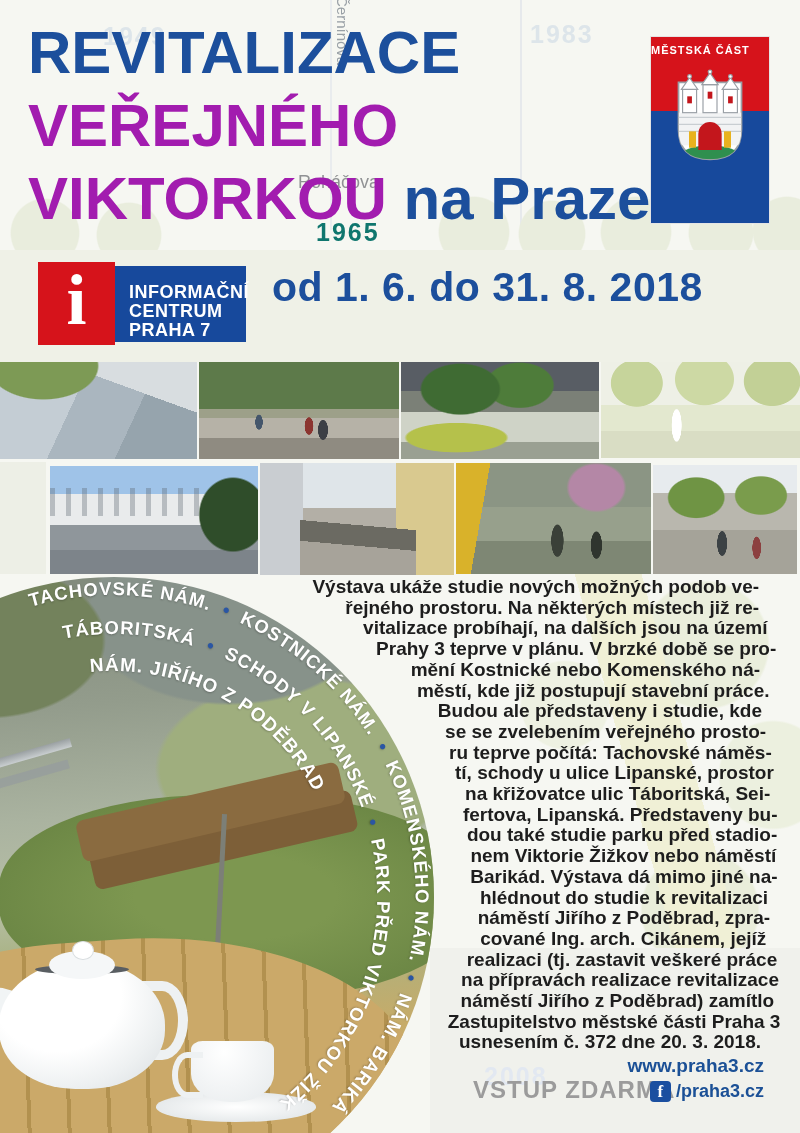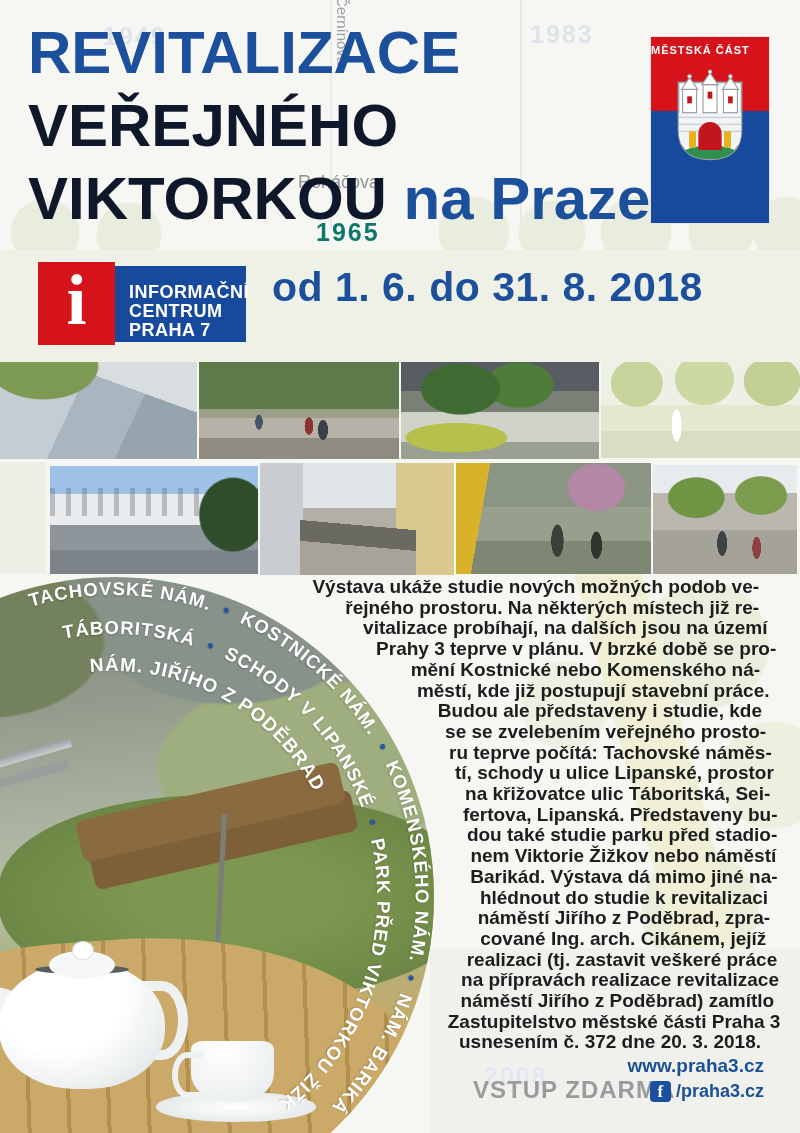--- a/index.html
+++ b/index.html
@@ -43,21 +43,21 @@
   .bg-year.y2{left:530px;top:20px;color:#dde5ea;}
   .bg-year.y3{left:316px;top:218px;color:#0f766e;}
   .bg-year.y4{left:484px;top:1062px;color:#e2e8f1;}
   .bg-street-v{position:absolute;z-index:1;left:334px;top:-4px;height:72px;overflow:hidden;
     writing-mode:vertical-rl;font-size:15px;color:#99a0a6;}
   .bg-street-h{position:absolute;z-index:1;left:298px;top:172px;font-size:18px;color:#909294;text-align:right;}
 
   
   .title{position:absolute;z-index:3;left:28px;top:16px;font-weight:bold;font-size:60px;line-height:73px;letter-spacing:0;}
   .title .t-blue{color:#1c4f9c;}
-  .title .t-gray{color:#0f172a;}
+  .title .t-gray{color:#a21caf;}
 
   
   .logo{position:absolute;z-index:3;left:650px;top:36px;width:118px;height:186px;background:#17499c;border:1px solid #e4e4e4;}
   .logo-red{position:absolute;left:0;top:0;width:100%;height:74px;background:#d6131b;}
   .logo-district{position:absolute;left:0;top:7px;width:100%;text-align:left;color:#fff;font-weight:bold;font-size:11px;letter-spacing:1px;}
   .logo-city{position:absolute;left:0;bottom:9px;width:100%;text-align:center;color:#fff;font-weight:bold;font-size:23px;letter-spacing:1px;}
   .logo-city .logo-num{font-size:26px;}
   .logo-shield{position:absolute;left:24px;top:26px;width:70px;height:104px;}
 
   

